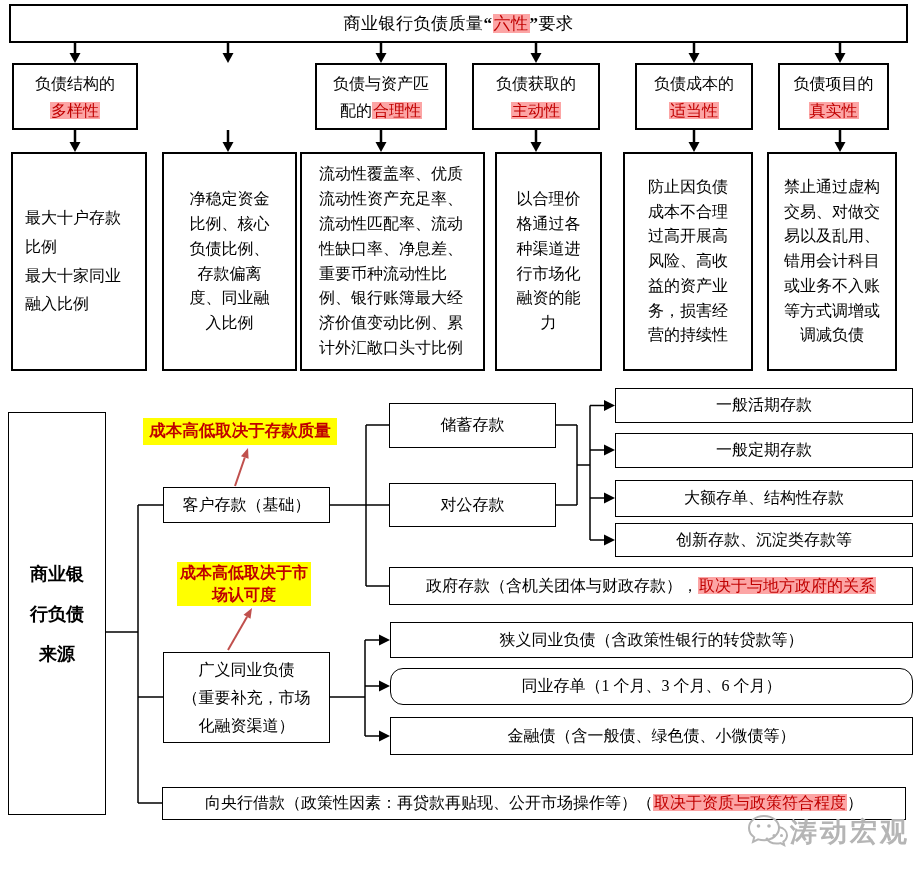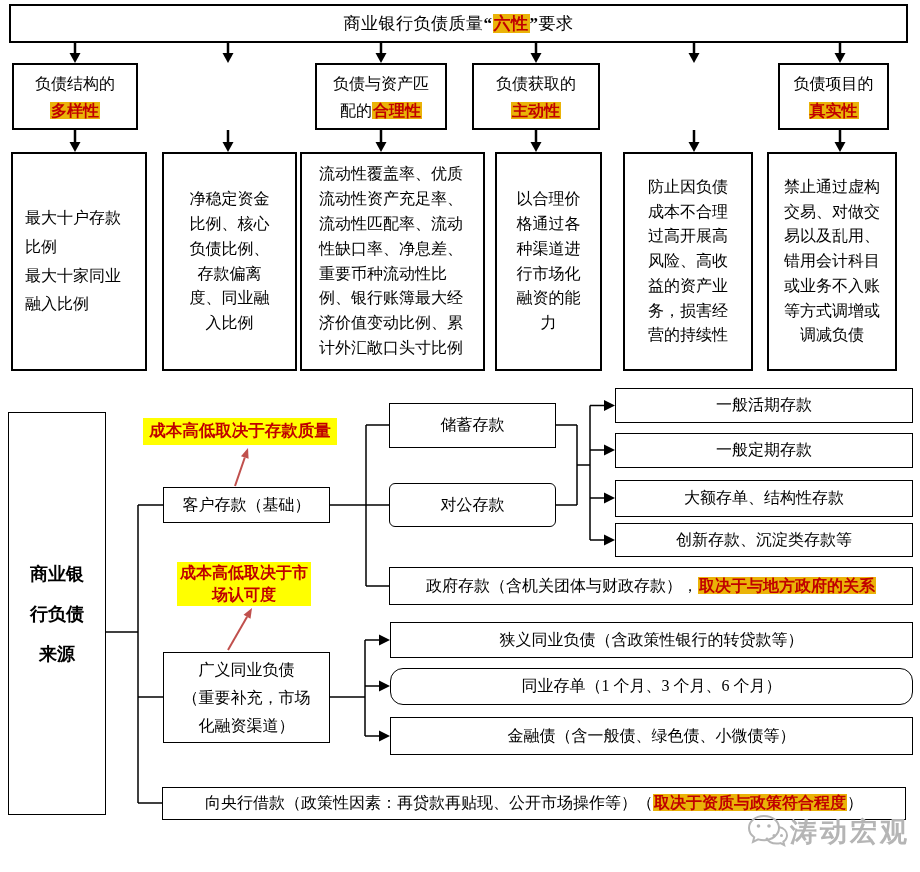--- a/index.html
+++ b/index.html
@@ -7,21 +7,21 @@
          font-family:"Liberation Serif","DejaVu Serif",serif;color:#000;}
   #lines{position:absolute;left:0;top:0;z-index:0;}
   .box{position:absolute;box-sizing:border-box;background:#fff;border:2px solid #000;z-index:1;}
   .thin{border-width:1.5px;}
   .center{display:flex;flex-direction:column;align-items:center;justify-content:center;text-align:center;}
   .banner{font-size:17px;letter-spacing:.5px;}
   .hbox{top:63px;height:67px;font-size:16px;line-height:27px;}
   .dbox{top:152px;height:219px;font-size:16px;}
   .dtext{white-space:pre-line;line-height:1.55;width:100%;box-sizing:border-box;}
   .ta-left{text-align:left;}
-  .hl{background:#eab308;color:#c00000;font-weight:bold;padding:0 1px;text-align:center;}
+  .hl{background:#fca5a5;color:#c00000;font-weight:normal;padding:0 1px;text-align:center;}
   .note{position:absolute;z-index:1;background:#ffff00;color:#c00000;font-weight:bold;
         display:flex;align-items:center;justify-content:center;text-align:center;line-height:1.35;}
   .bq{font-weight:bold;}
   .src{font-size:18px;font-weight:bold;line-height:40px;}
   .wm{position:absolute;z-index:3;display:flex;align-items:center;color:#b5b5b5;}
   .wmtext{font-size:27px;font-weight:bold;letter-spacing:3px;line-height:1;}
   .caption{position:absolute;z-index:1;font-size:17px;color:#1a1a1a;}
 </style>
 </head>
 <body>
@@ -116,20 +116,24 @@
     <div><span></span><span class="hl">多样性</span></div>
   </div>
   <div class="box center hbox" style="left:315px;width:132px;">
     <div>负债与资产匹</div>
     <div><span>配的</span><span class="hl">合理性</span></div>
   </div>
   <div class="box center hbox" style="left:472px;width:128px;">
     <div>负债获取的</div>
     <div><span></span><span class="hl">主动性</span></div>
   </div>
+  <div class="box center hbox" style="left:635px;width:118px;">
+    <div>负债成本的</div>
+    <div><span></span><span class="hl">适当性</span></div>
+  </div>
   <div class="box center hbox" style="left:778px;width:111px;">
     <div>负债项目的</div>
     <div><span></span><span class="hl">真实性</span></div>
   </div>
 
   <div class="box center dbox" style="left:11px;width:136px;">
     <div class="dtext ta-left" style="padding:0 12px;line-height:1.8;">最大十户存款比例
 最大十家同业融入比例</div>
   </div>
   <div class="box center dbox" style="left:162px;width:135px;">
@@ -159,21 +163,21 @@
   <div class="box thin center" style="left:163px;top:652px;width:167px;height:91px;font-size:16px;">
     <div class="dtext" style="padding:0 16px;line-height:1.75;">广义同业负债
 （重要补充，市场化融资渠道）</div>
   </div>
 
   <div class="box thin center" style="left:162px;top:787px;width:744px;height:33px;font-size:16px;">
     <div><span>向央行借款（政策性因素：再贷款再贴现、公开市场操作等）（</span><span class="hl">取决于资质与政策符合程度</span><span>）</span></div>
   </div>
 
   <div class="box thin center" style="left:389px;top:403px;width:167px;height:45px;font-size:16px;">储蓄存款</div>
-  <div class="box thin center" style="left:389px;top:483px;width:167px;height:44px;font-size:16px;border-radius:6px;">对公存款</div>
+  <div class="box thin center" style="left:389px;top:483px;width:167px;height:44px;font-size:16px;">对公存款</div>
 
   <div class="box thin center" style="left:389px;top:567px;width:524px;height:38px;font-size:16px;">
     <div><span>政府存款（含机关团体与财政存款），</span><span class="hl">取决于与地方政府的关系</span></div>
   </div>
 
   <div class="box thin center" style="left:615px;top:388px;width:298px;height:35px;font-size:16px;">一般活期存款</div>
   <div class="box thin center" style="left:615px;top:433px;width:298px;height:35px;font-size:16px;">一般定期存款</div>
   <div class="box thin center" style="left:615px;top:480px;width:298px;height:37px;font-size:16px;">大额存单、结构性存款</div>
   <div class="box thin center" style="left:615px;top:523px;width:298px;height:34px;font-size:16px;">创新存款、沉淀类存款等</div>
 

